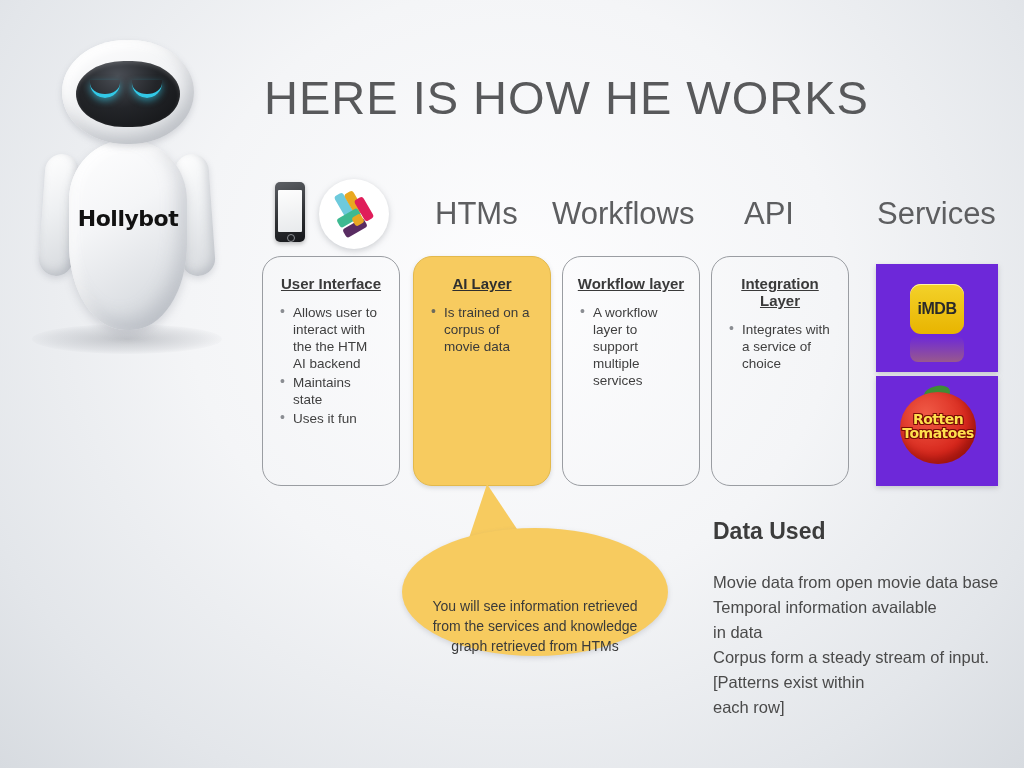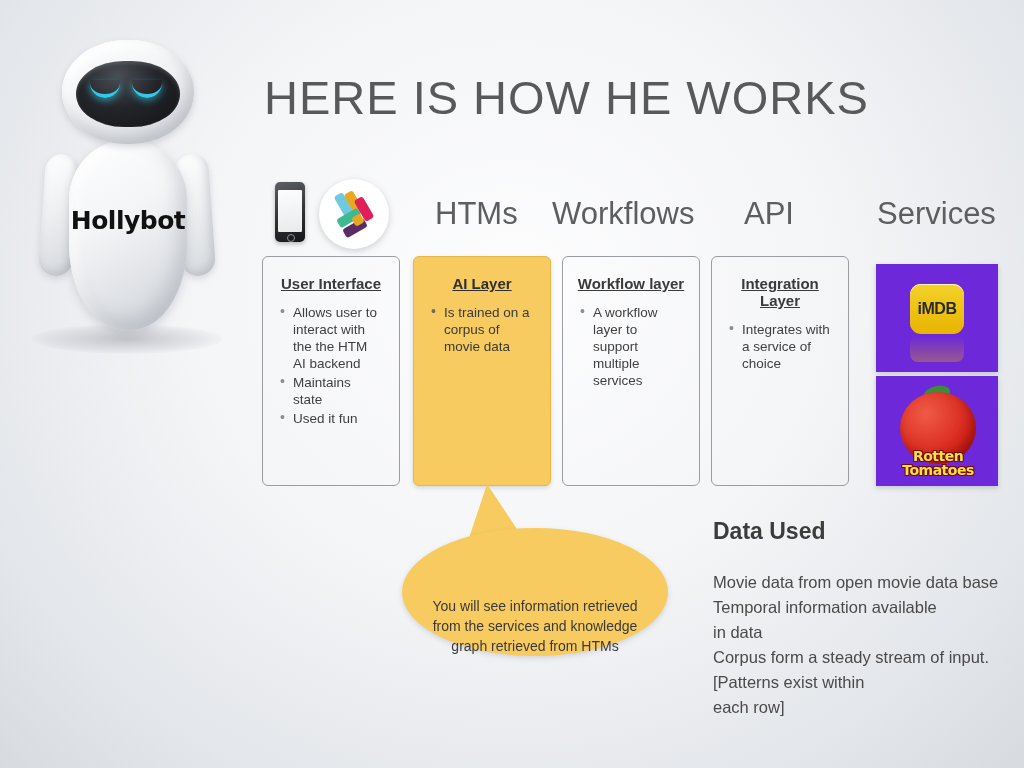--- a/index.html
+++ b/index.html
@@ -97,21 +97,21 @@
     box-shadow: inset -3px -4px 8px rgba(150,155,165,0.4), 0 3px 6px rgba(120,125,135,0.22);
   }
   .robot-arm.left { left: 20px; transform: rotate(4deg); }
   .robot-arm.right { left: 156px; transform: rotate(-4deg); }
   .robot-name {
     position: absolute;
     left: 47px;
     top: 178px;
     width: 118px;
     text-align: center;
-    font-size: 25px;
+    font-size: 22px;
     font-weight: bold;
     color: #111;
     font-family: "DejaVu Sans", sans-serif;
     letter-spacing: -0.5px;
   }
 
   
   .col-head {
     position: absolute;
     font-size: 31px;
@@ -175,21 +175,21 @@
   .sq4 { left: 18px; top: 34px; width: 24px; height: 10px; background: #3eb991; transform: rotate(-30deg); }
   .sq5 { left: 24px; top: 44px; width: 24px; height: 10px; background: #592c62; transform: rotate(-30deg); }
   .sq6 { left: 34px; top: 36px; width: 10px; height: 10px; background: #e8a723; transform: rotate(-30deg); }
 
   
   .card {
     position: absolute;
     top: 256px;
     width: 138px;
     height: 230px;
-    border-radius: 6px;
+    border-radius: 19px;
     border: 1px solid #9a9da2;
     background: transparent;
     box-sizing: border-box;
     padding: 18px 13px 10px 13px;
   }
   .card.ui { left: 262px; }
   .card.ai {
     left: 413px;
     background: #f7cb5f;
     border-color: #e3b94c;
@@ -343,21 +343,20 @@
     top: 36px;
     width: 96px;
     text-align: center;
     font-size: 14px;
     font-weight: bold;
     color: #ffe14d;
     text-shadow: 1px 1px 0 #7a0b06, -1px -1px 0 #7a0b06, 1px -1px 0 #7a0b06, -1px 1px 0 #7a0b06;
     line-height: 14px;
     font-family: "DejaVu Sans", sans-serif;
     letter-spacing: -0.5px;
-    margin-top: 37px;
   }
 
   
   .data-title {
     position: absolute;
     left: 713px;
     top: 518px;
     font-size: 23px;
     font-weight: bold;
     color: #3c3c3c;
@@ -407,21 +406,21 @@
 <div class="col-head head-htms">HTMs</div>
 <div class="col-head head-workflows">Workflows</div>
 <div class="col-head head-api">API</div>
 <div class="col-head head-services">Services</div>
 
 <div class="card ui">
   <div class="card-title">User Interface</div>
   <ul class="bullets">
     <li>Allows user to interact with the the HTM AI backend</li>
     <li>Maintains state</li>
-    <li>Used it fun</li>
+    <li>Uses it fun</li>
   </ul>
 </div>
 
 <div class="card ai">
   <div class="card-title">AI Layer</div>
   <ul class="bullets">
     <li>Is trained on a corpus of movie data</li>
   </ul>
 </div>
 

